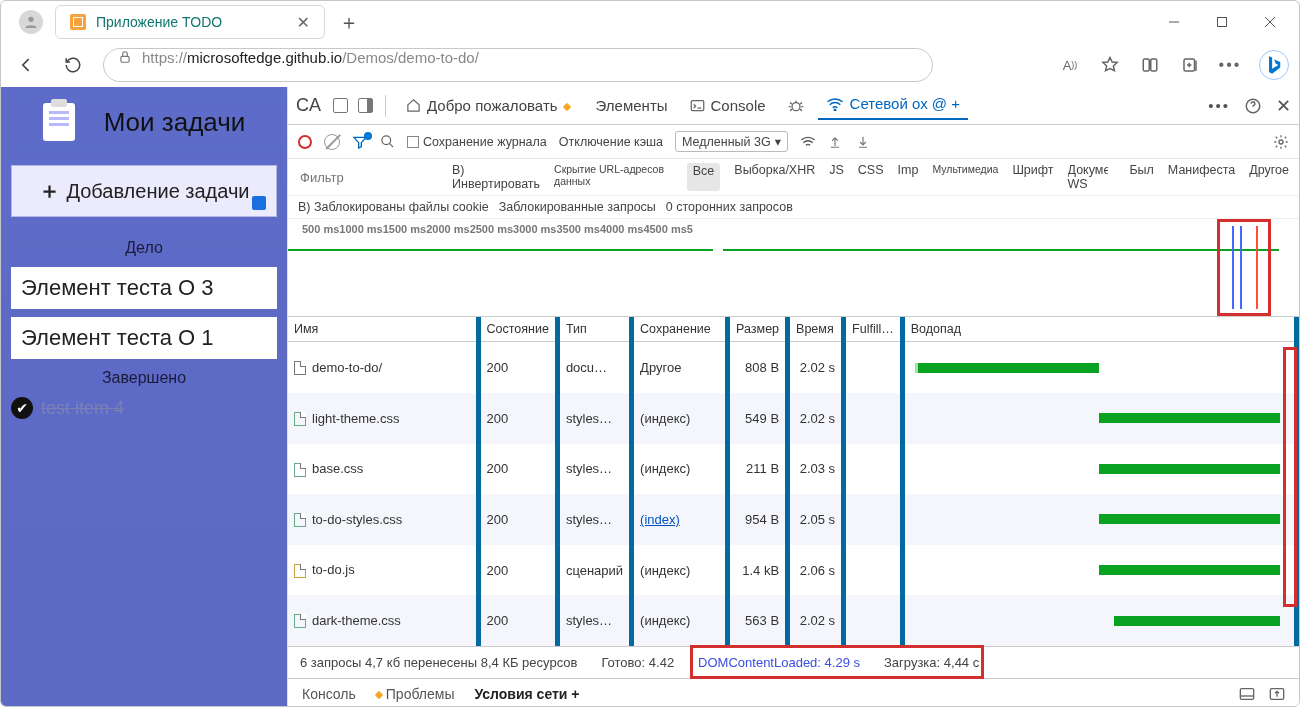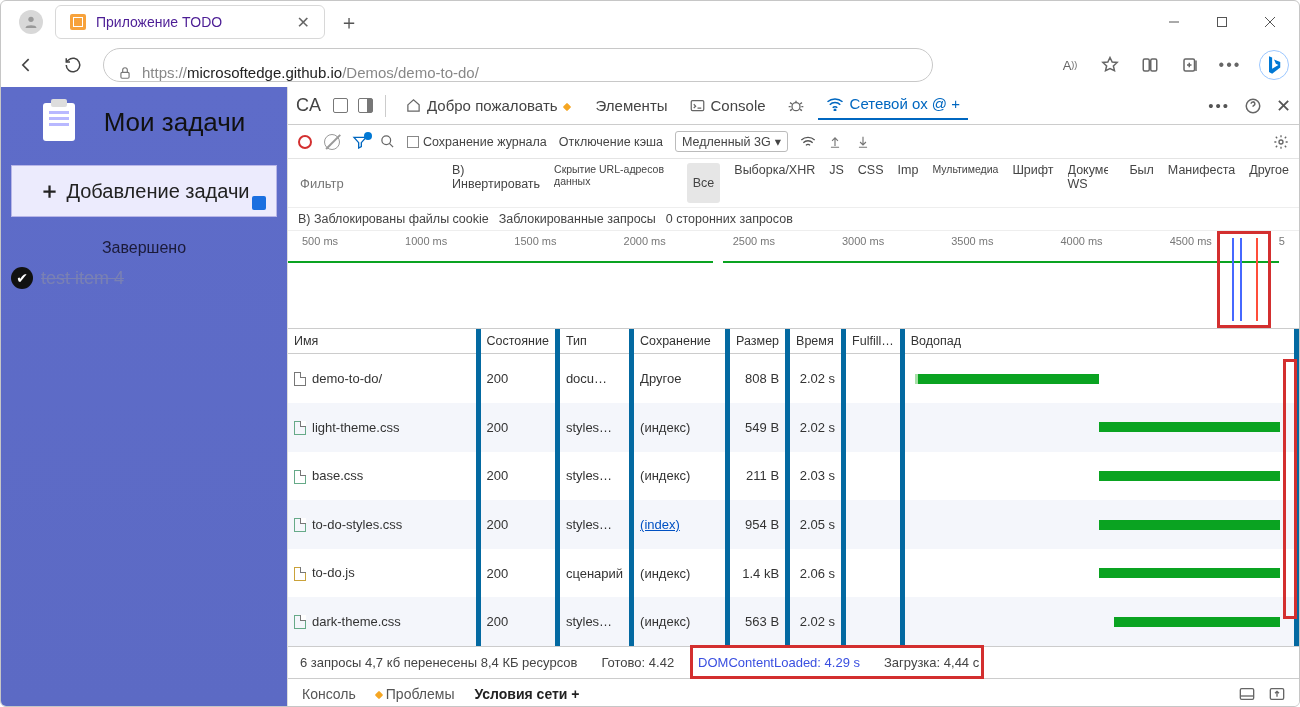--- a/index.html
+++ b/index.html
@@ -13,30 +13,30 @@
   }
   * { box-sizing: border-box; font-family: "Segoe UI", Arial, sans-serif; }
   body { margin: 0; width: 1300px; height: 707px; overflow: hidden; background: #fff; border: 1px solid #c6c6c6; border-radius: 6px; }
 
   
   .titlebar { height: 42px; display: flex; align-items: center; padding: 0 6px; }
   .avatar { width: 24px; height: 24px; border-radius: 50%; background: #d8d8d8; margin: 0 12px; display:flex;align-items:center;justify-content:center;color:#888;}
   .tab { display:flex; align-items:center; gap:10px; height:34px; padding:0 14px; border:1px solid #d8d8d8; border-radius:6px; background:#fff; min-width:270px;}
   .tab-icon { width:16px;height:16px;background:#f7a23b;border-radius:2px; position:relative;}
   .tab-icon::before{content:"";position:absolute;left:3px;top:3px;right:3px;bottom:3px;border:1px solid #fff;}
-  .tab-title { flex:1; font-size:14px; color:#4c1d95;}
+  .tab-title { flex:1; font-size:14px; color:#0f766e;}
   .tab-close { color:#666; font-size:16px; cursor:pointer;}
   .new-tab { margin-left:14px; color:#555; font-size:20px; cursor:pointer;}
   .win-ctrls { margin-left:auto; display:flex; gap:2px;}
   .win-btn { width:46px;height:32px;display:flex;align-items:center;justify-content:center;color:#555;font-size:12px;}
   .win-btn svg{width:12px;height:12px;}
 
   .addrbar { height:44px; display:flex; align-items:center; gap:14px; padding:0 10px;}
   .nav-btn { width:32px;height:32px;display:flex;align-items:center;justify-content:center;color:#555;}
-  .urlbox { flex:0 0 830px; height:34px; border:1px solid #c8c8c8; border-radius:17px; display:flex; align-items:flex-end; padding:0 14px; gap:10px; font-size:15px; color:#555;}
+  .urlbox { flex:0 0 830px; height:34px; border:1px solid #c8c8c8; border-radius:17px; display:flex; align-items:flex-start; padding:0 14px; gap:10px; font-size:15px; color:#555;}
   .urlbox .lock{color:#777;}
   .url-dim{color:#888;}
   .url-strong{color:#222;}
   .right-icons{margin-left:auto;display:flex;gap:18px;align-items:center;}
   .right-icons .ic{color:#666;width:22px;height:22px;display:flex;align-items:center;justify-content:center;}
   .bing { width:30px;height:30px;border-radius:50%;border:1px solid #9cc7ff;display:flex;align-items:center;justify-content:center;color:#0078d4;font-weight:bold;}
 
   
   .split { display:flex; height:calc(707px - 42px - 44px);}
   .app { width:286px; background:#5c6ac4; background:linear-gradient(#5e6cc9,#5c6ac4); padding:16px 10px; color:#222;}
@@ -70,28 +70,28 @@
   .funnel svg{width:16px;height:14px;}
   .funnel .dot{position:absolute;top:-3px;right:-4px;width:8px;height:8px;border-radius:50%;background:var(--accent);}
   .search-gl{color:#666;}
   .chk{width:12px;height:12px;border:1px solid #888;display:inline-block;vertical-align:middle;margin-right:4px;}
   .throttle{border:1px solid #bbb;padding:2px 6px;border-radius:3px;display:flex;align-items:center;gap:4px;}
   .up-dn{display:flex;gap:14px;color:#777;}
   .gear{margin-left:auto;color:#666;}
 
   .filterbar{display:flex;gap:14px;padding:4px 10px;font-size:12.5px;color:#444;border-bottom:1px solid #eee;}
   .filterbar input{border:none;outline:none;font-size:13px;color:#888;background:transparent;}
-  .pill{padding:13px 6px;border-radius:3px;}
+  .pill{padding:1px 6px;border-radius:3px;}
   .pill.sel{background:#e6e6e6;}
   .tiny{font-size:10.5px;}
 
   .blockbar{padding:4px 10px;font-size:12.5px;color:#444;border-bottom:1px solid #eee;display:flex;gap:10px;}
 
   .overview{height:98px;border-bottom:1px solid #ccc;position:relative;font-size:11px;color:#777;}
-  .ticks{display:flex;justify-content:space-between;padding:4px 14px 0 14px;}
+  .ticks{display:flex;padding:4px 14px 0 14px;font-weight:bold;}
   .ov-line{position:absolute;left:0;right:0;top:30px;height:2px;background:var(--green);}
   .ov-callout{position:absolute;right:28px;top:0;bottom:0;width:54px;border:3px solid var(--red);}
   .ov-blue{position:absolute;top:4px;bottom:4px;width:2px;background:#4668ff;}
   .ov-red{position:absolute;top:4px;bottom:4px;width:2px;background:#ff4d3a;}
 
   .net-table-wrap{flex:1;position:relative;display:flex;flex-direction:column;}
   .net-table{flex:1;overflow:hidden;font-size:13px;color:#333;border-collapse:collapse;width:100%;}
   .net-table th,.net-table td{border-right:5px solid #0369a1;padding:5px 6px;text-align:left;white-space:nowrap;overflow:hidden;}
   .net-table th{font-weight:normal;font-size:12.5px;border-bottom:1px solid #ccc;}
   .net-table tr.row:nth-child(even){background:#f4f6fb;}
@@ -218,20 +218,23 @@
   <div class="app">
     <div class="app-title-row">
       <div class="clipboard"></div>
       <div class="app-title">Мои задачи</div>
     </div>
     <button class="add-btn">
       <span style="font-size:22px;font-weight:600;">＋</span>
       <span>Добавление задачи</span>
       <span class="cursor-badge"></span>
     </button>
+    <div class="section-label">Дело</div>
+    <div class="task">Элемент теста О 3</div>
+    <div class="task">Элемент теста О 1</div>
     <div class="section-label">Завершено</div>
     <div class="done-row">
       <span class="done-check">✔</span>
       <span class="done-text">test item 4</span>
     </div>
   </div>
 
   <div class="devtools">
 
     <div class="dt-top">

